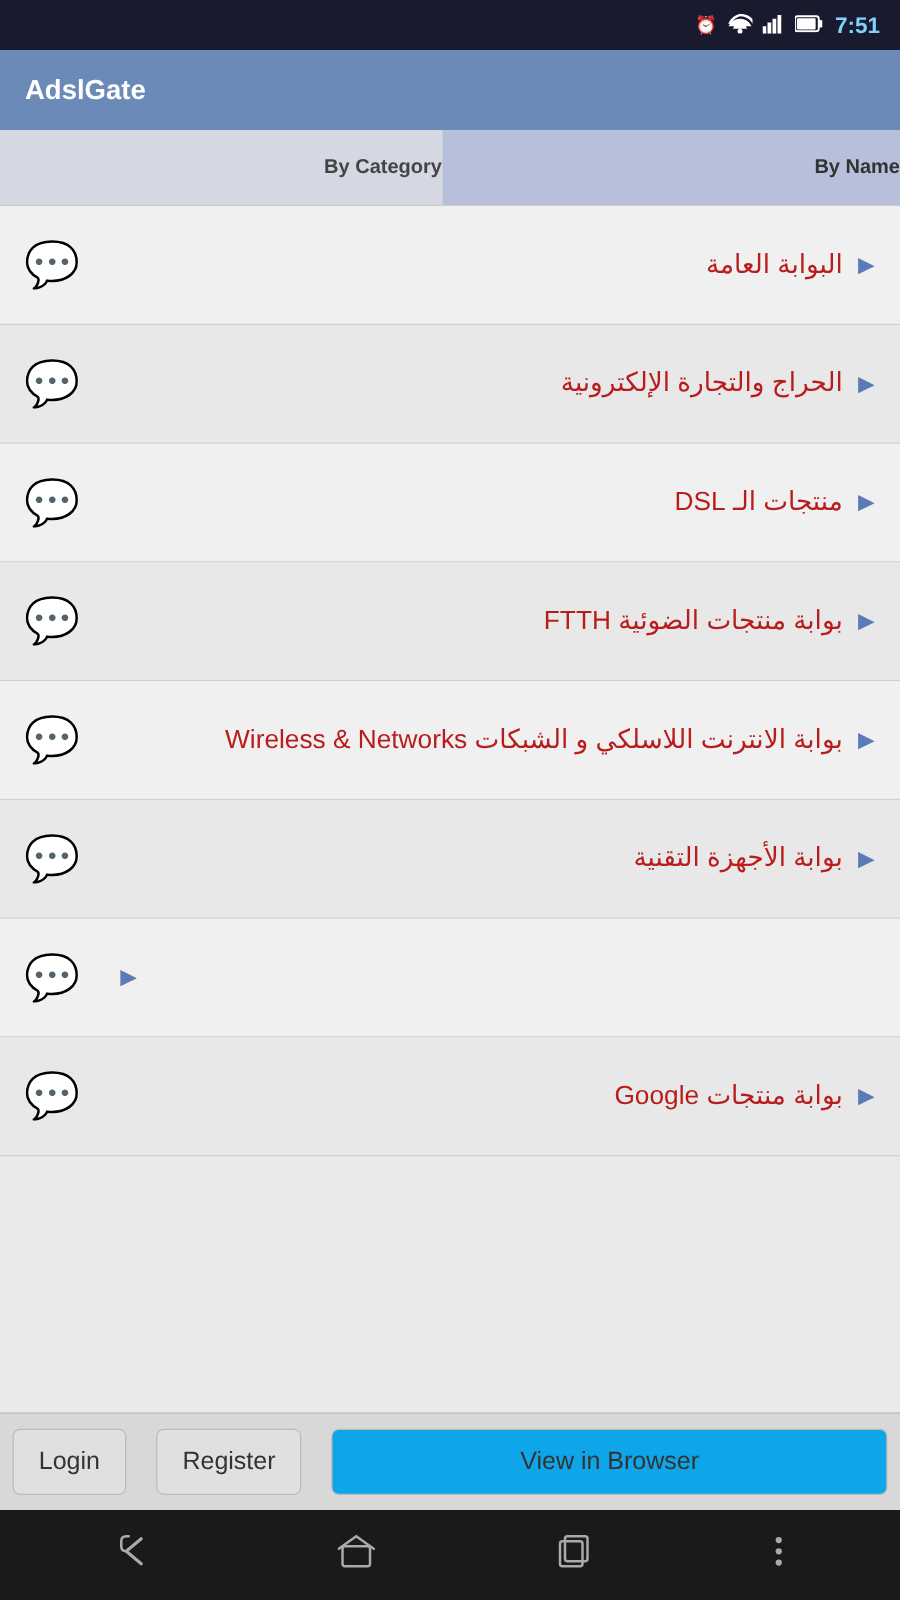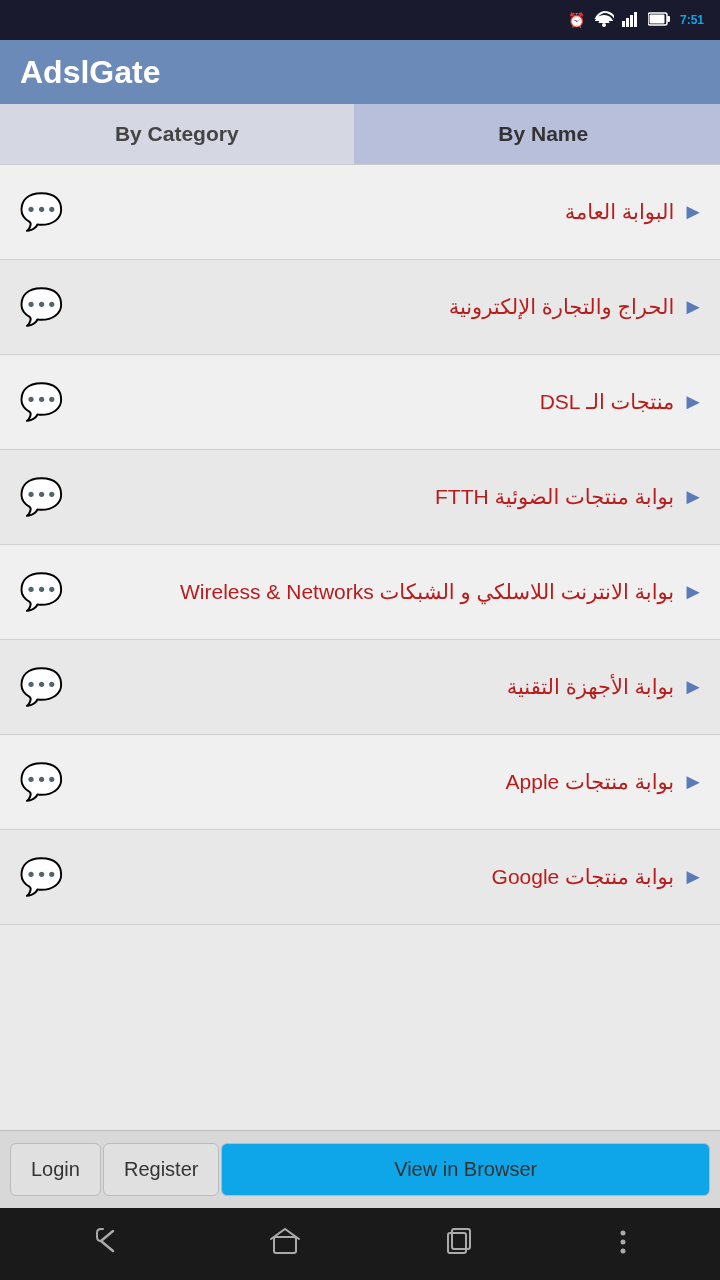--- a/index.html
+++ b/index.html
@@ -22,56 +22,56 @@
       justify-content: flex-end;
       padding: 0 16px;
       gap: 10px;
     }
     .status-bar .icons {
       display: flex;
       align-items: center;
       gap: 8px;
     }
     .status-bar .time {
-      color: #0ea5e9;
-      font-size: 12px;
+      color: #7dd3fc;
+      font-size: 18px;
       font-weight: bold;
     }
     .status-icon {
       color: white;
       font-size: 14px;
     }
 
     
     .app-header {
       background: #6b8ab8;
       height: 64px;
       display: flex;
       align-items: center;
       padding: 0 20px;
     }
     .app-header .title {
       color: white;
-      font-size: 32px;
+      font-size: 22px;
       font-weight: bold;
     }
 
     
     .tabs {
       display: flex;
       background: #e0e4ed;
       border-bottom: 1px solid #ccc;
     }
     .tab {
       flex: 1;
       height: 60px;
       display: flex;
       align-items: center;
-      justify-content: center;
-      font-size: 21px;
+      justify-content: flex-end;
+      font-size: 16px;
       font-weight: bold;
       color: #444;
       cursor: pointer;
       background: #d5d8e3;
     }
     .tab.active {
       background: #b8bfdb;
       color: #333;
       padding-left: 13px;
     }
@@ -116,21 +116,21 @@
       font-size: 22px;
       margin-left: 8px;
       flex-shrink: 0;
     }
 
     
     .bottom-bar {
       background: #d8d8d8;
       padding: 12px 10px;
       display: flex;
-      gap: 2px;
+      gap: 24px;
       border-top: 1px solid #bbb;
     }
     .btn-small {
       background: #e0e0e0;
       border: 1px solid #bbb;
       border-radius: 6px;
       padding: 14px 20px;
       font-size: 20px;
       color: #333;
       cursor: pointer;
@@ -251,21 +251,20 @@
   </div>
 
   <div class="list-item">
     <div class="chat-icon">💬</div>
     <span class="item-text">بوابة الأجهزة التقنية</span>
     <span class="item-arrow">►</span>
   </div>
 
   <div class="list-item">
     <div class="chat-icon">💬</div>
-    <span class="item-text">بوابة منتجات Apple</span>
     <span class="item-arrow">►</span>
   </div>
 
   <div class="list-item">
     <div class="chat-icon">💬</div>
     <span class="item-text">بوابة منتجات Google</span>
     <span class="item-arrow">►</span>
   </div>
 
 </div>

